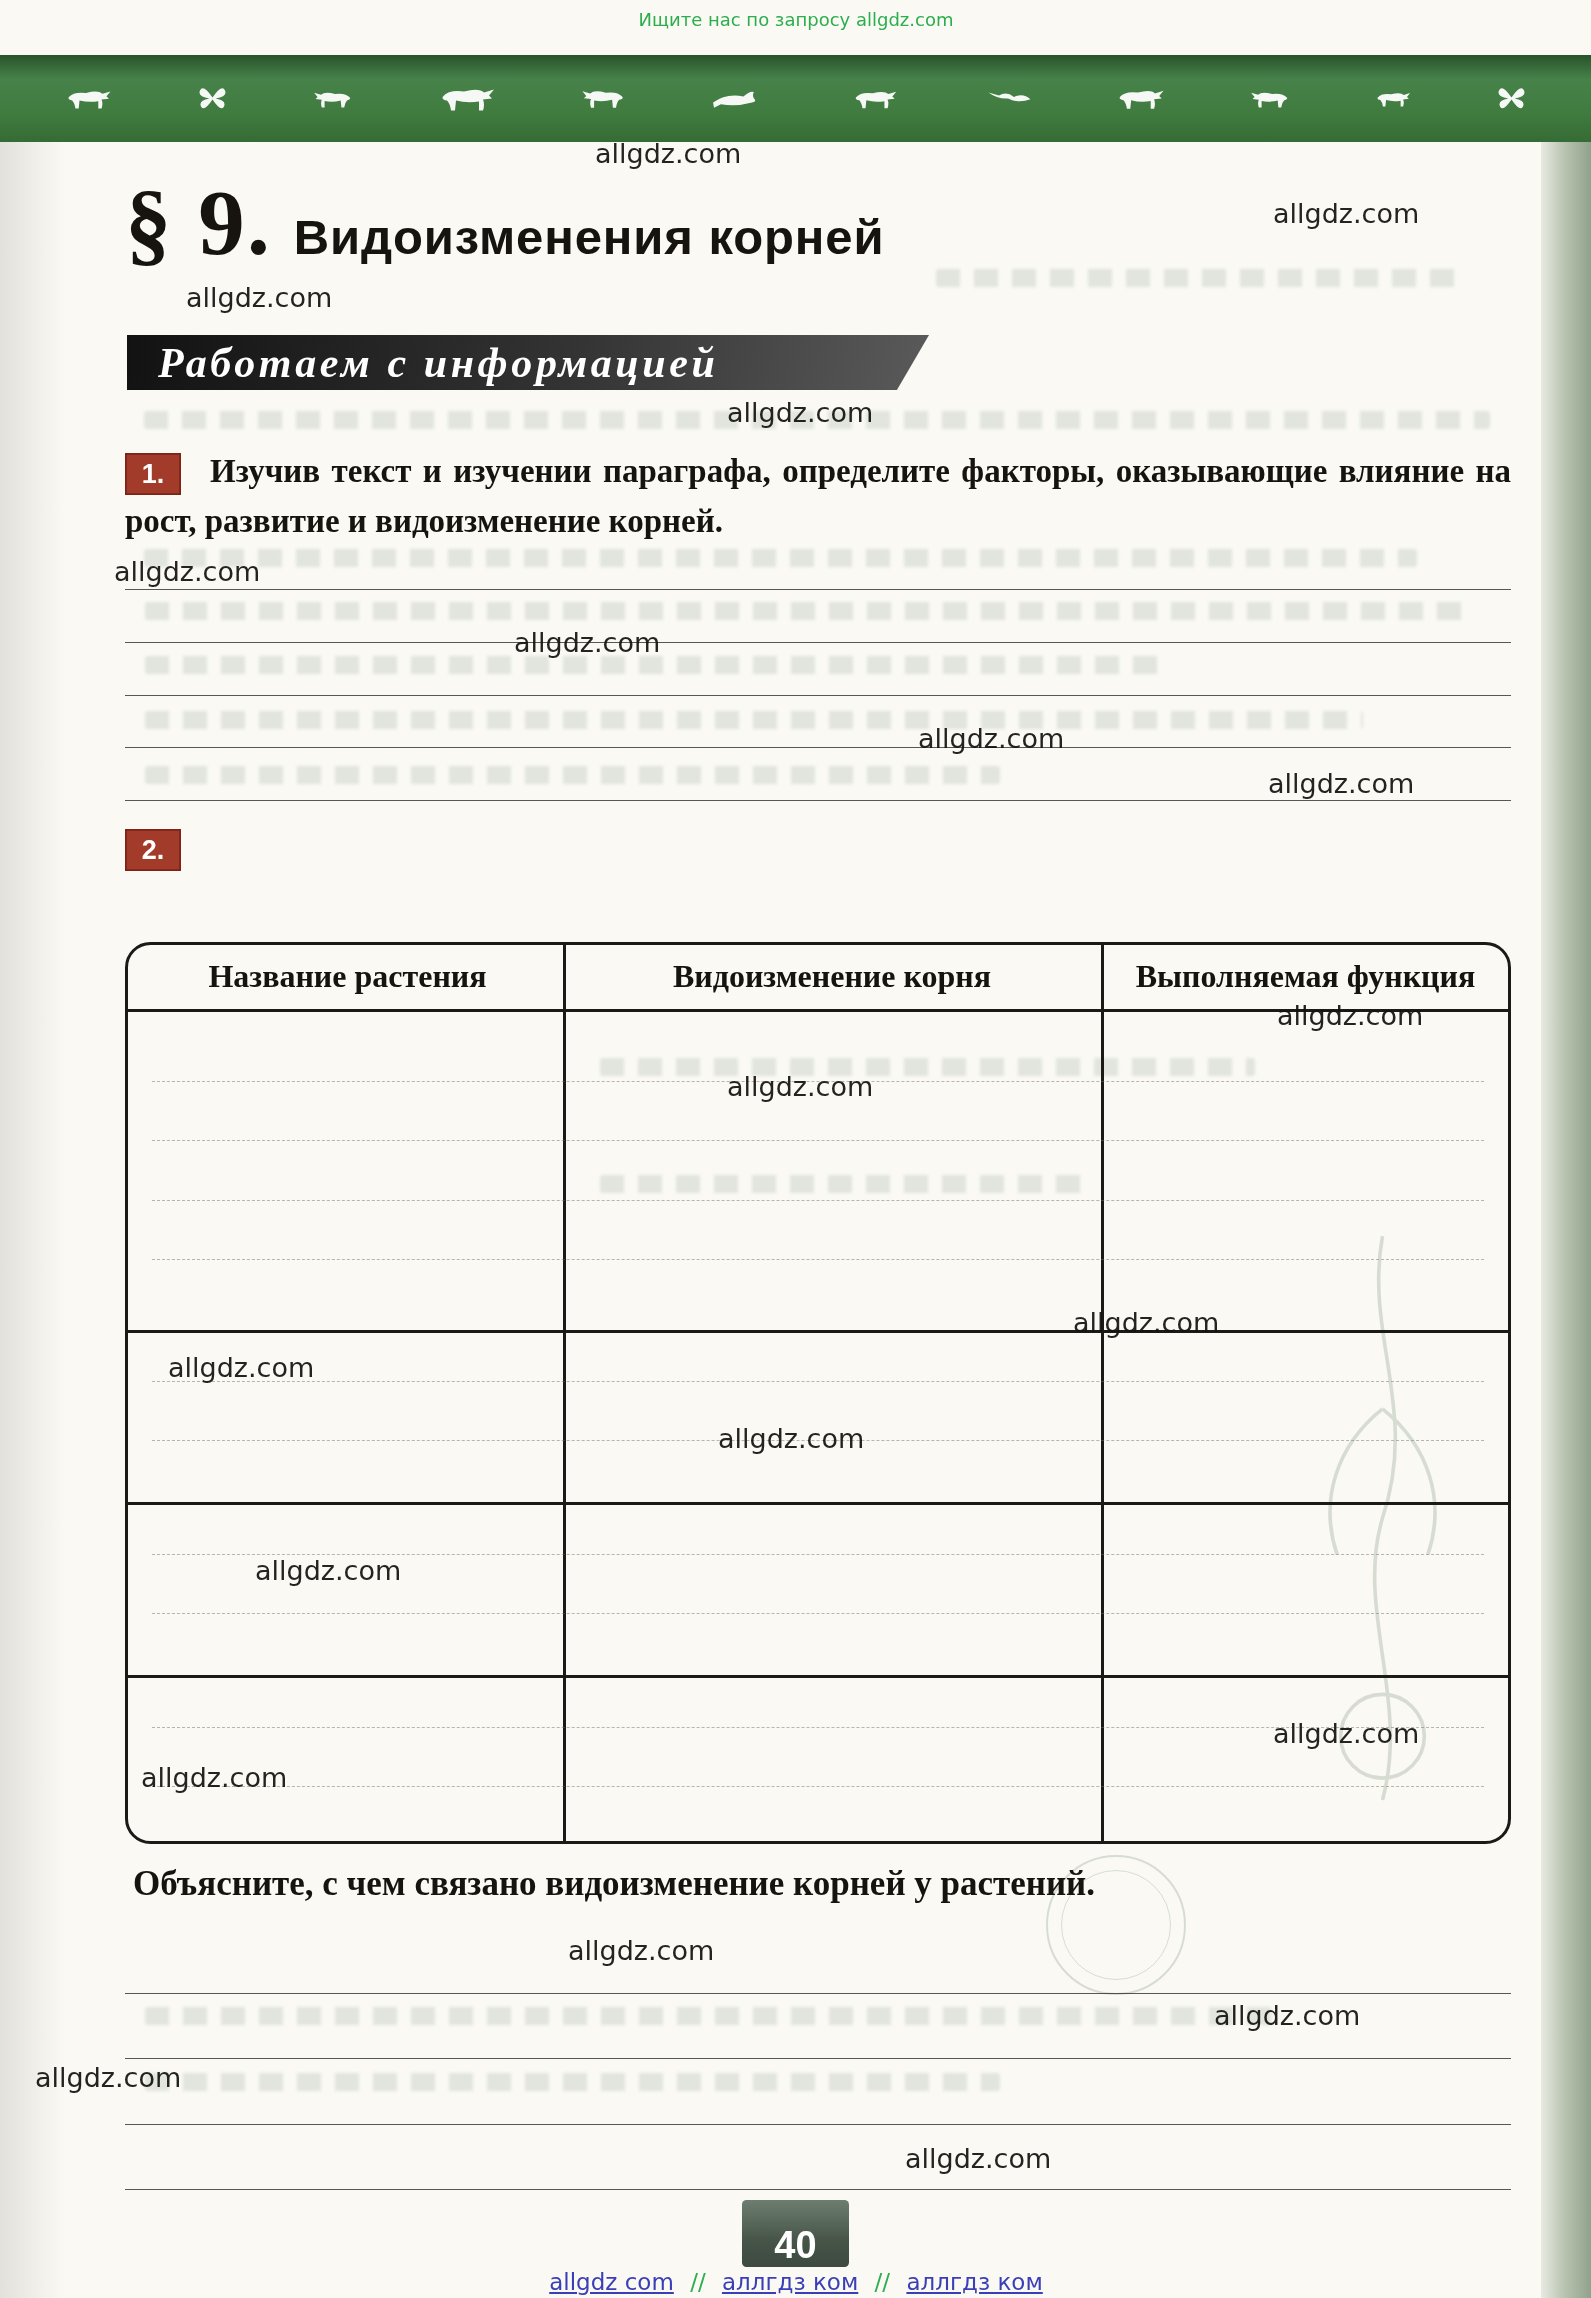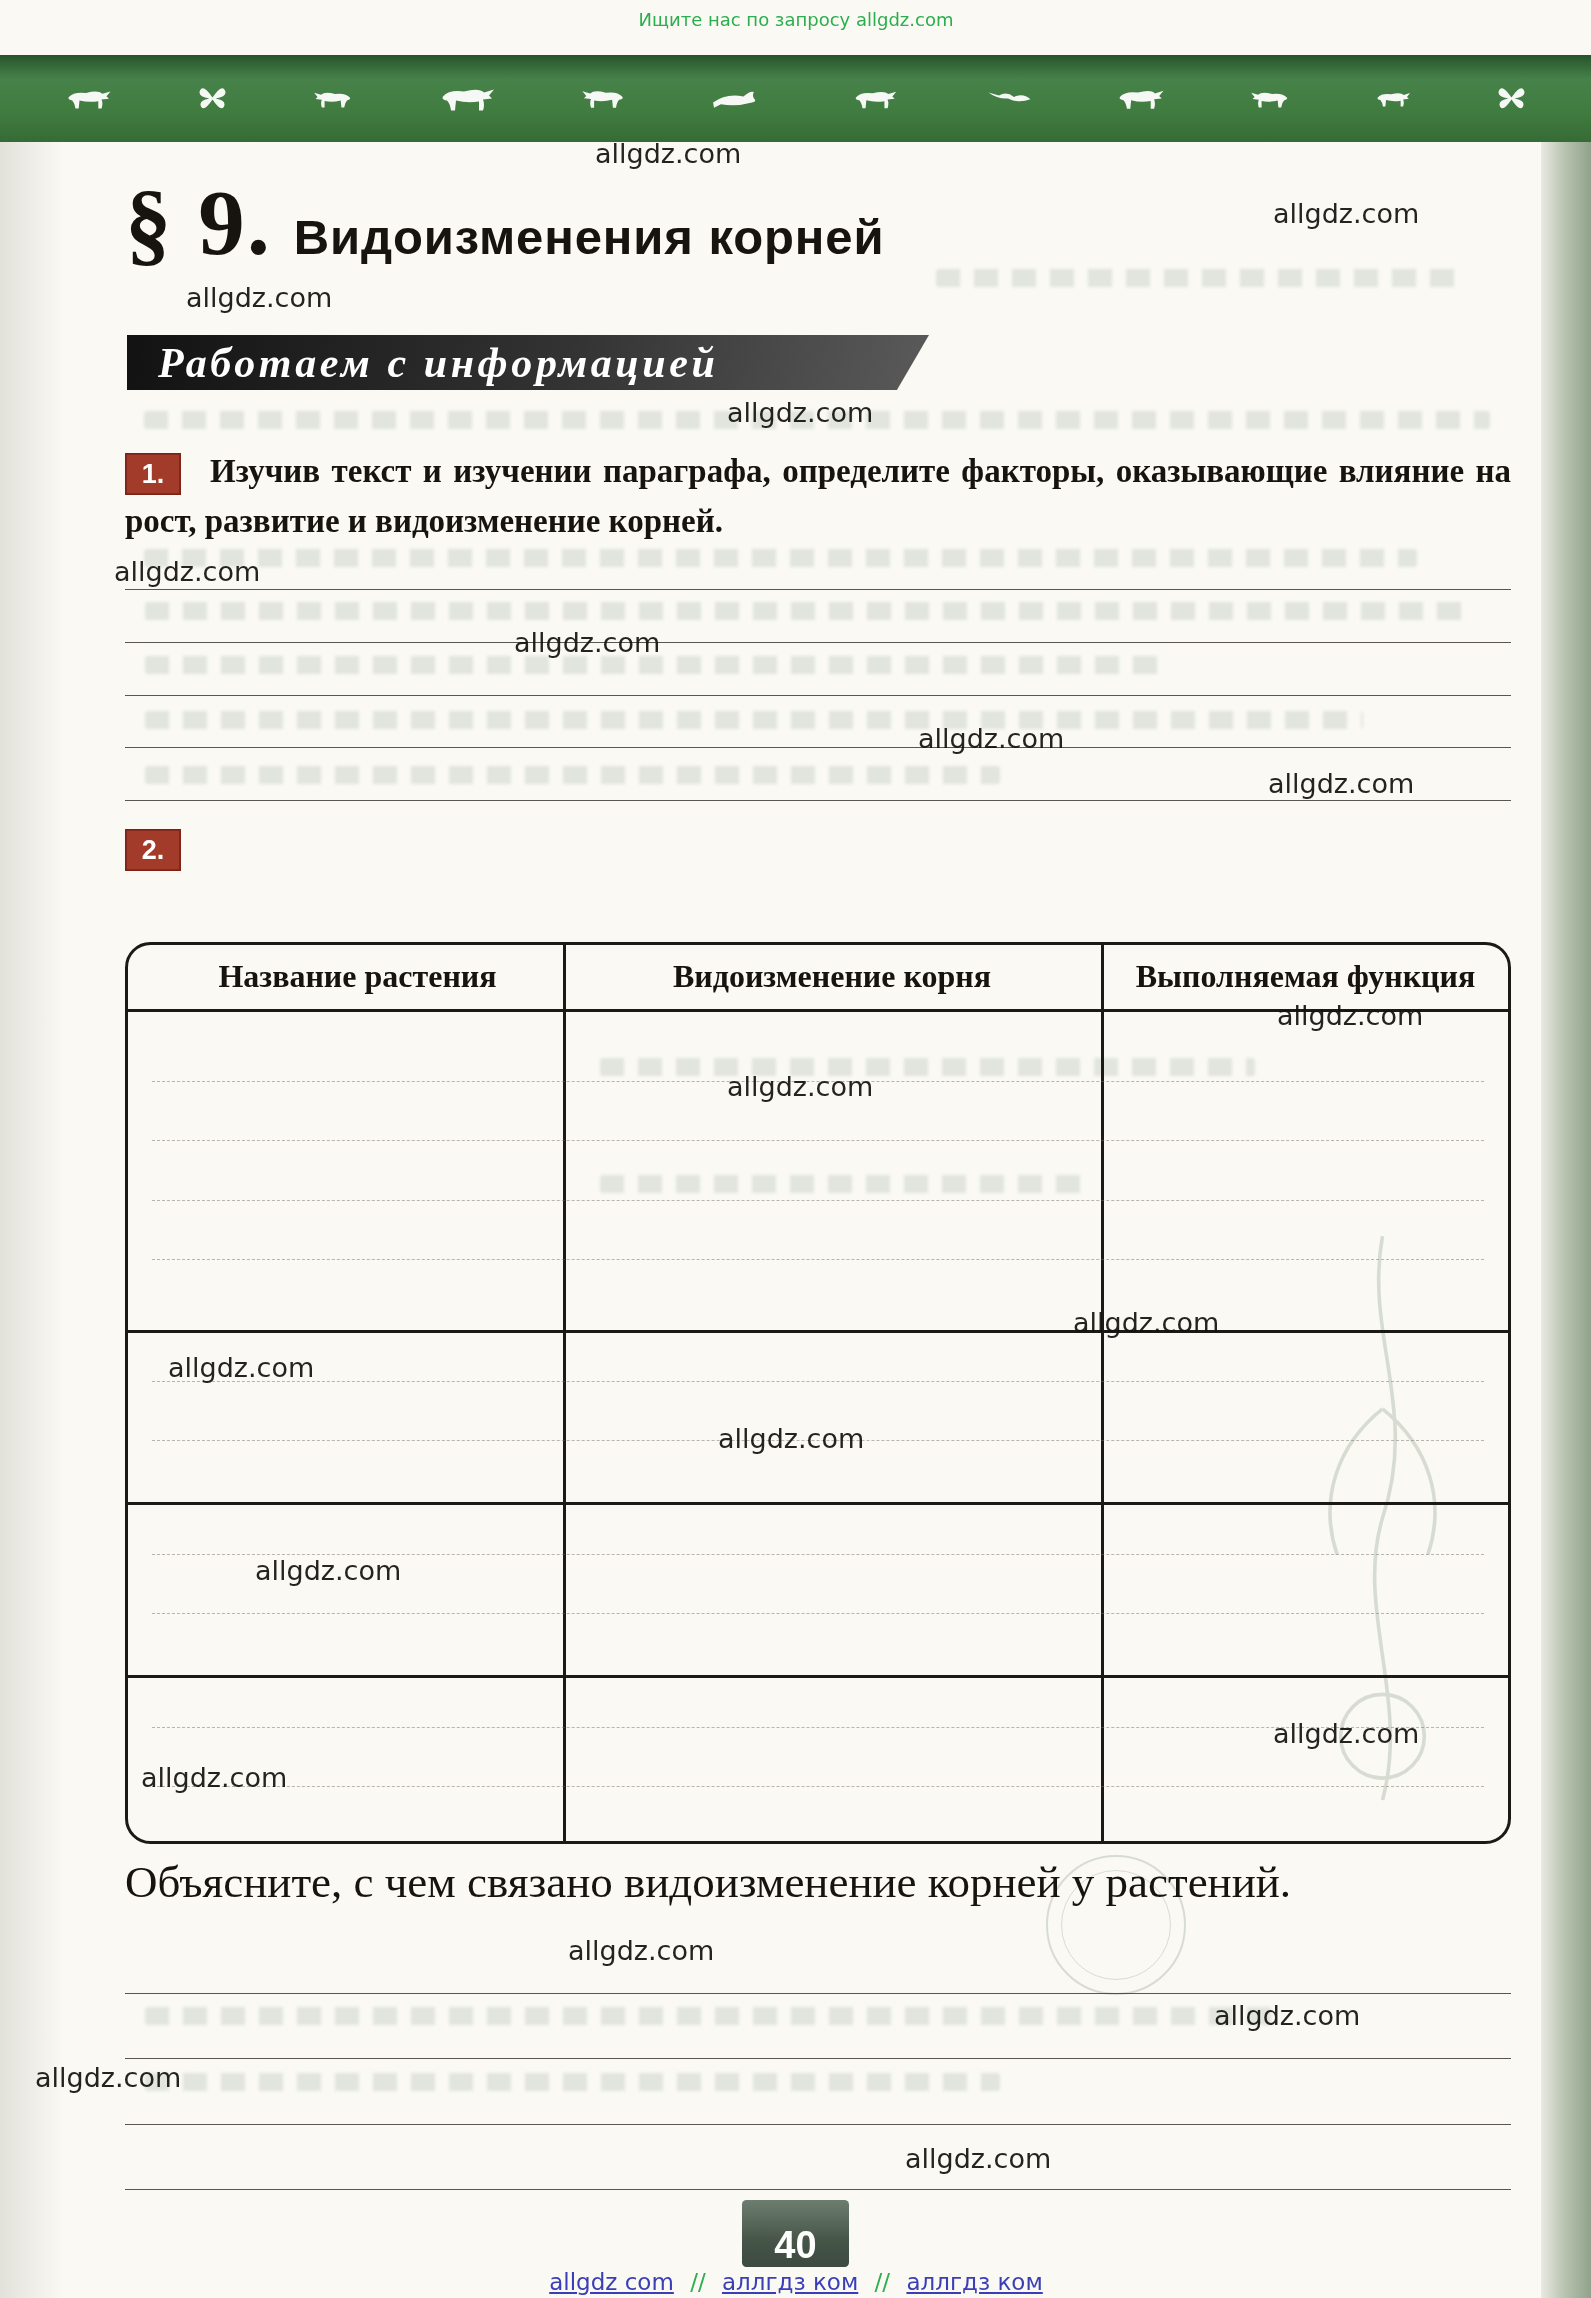--- a/index.html
+++ b/index.html
@@ -57,22 +57,22 @@
   
   .tbl{position:absolute;left:125px;top:942px;width:1386px;height:902px;
     border:3.6px solid #1c1a17;border-radius:25.5px;box-sizing:border-box;}
   .vline{position:absolute;top:0;bottom:0;width:2.7px;background:#1c1a17;}
   .hline{position:absolute;left:0;right:0;height:2.7px;background:#1c1a17;}
   .th{position:absolute;top:12.7px;text-align:center;font-weight:bold;font-size:32px;}
   .dsh{position:absolute;left:23.6px;right:23.6px;height:0;
     border-top:1.8px dashed rgba(122,114,100,.5);}
 
   
-  .question{position:absolute;left:125px;top:1856px;width:1382px;margin:0;
-    font-size:45px;font-weight:normal;}
+  .question{position:absolute;left:125px;top:1856px;width:1382px;margin:8px;
+    font-size:35px;font-weight:bold;}
   .pagebox{position:absolute;left:742px;top:2200px;width:107px;height:67px;
     background:linear-gradient(#6d7e70,#43524 6 60%,#3c4a40);
     background:linear-gradient(#6d7e70,#465548 60%,#3c4a40);
     border-radius:4.5px;display:flex;align-items:flex-end;justify-content:center;
     color:#fff;font-family:"Liberation Sans", sans-serif;font-weight:bold;font-size:38px;}
   .footer{position:absolute;left:0;top:2269px;width:100%;text-align:center;
     font-family:"DejaVu Sans", sans-serif;font-size:23px;color:#2cae4e;}
   .footer .lnk{color:#3a3fb8;text-decoration:underline;margin:0 9px;cursor:pointer;}
 
   
@@ -216,21 +216,21 @@
   </div>
 
   <div class="tbl">
     <div class="vline" style="left:435px;"></div>
     <div class="vline" style="left:973px;"></div>
     <div class="hline" style="top:64px;"></div>
     <div class="hline" style="top:385px;"></div>
     <div class="hline" style="top:557px;"></div>
     <div class="hline" style="top:730px;"></div>
 
-    <div class="th" style="left:12px;width:435px;">Название растения</div>
+    <div class="th" style="left:2px;width:435px;">Название растения</div>
     <div class="th" style="left:435px;width:538px;">Видоизменение корня</div>
     <div class="th" style="left:973px;width:409px;">Выполняемая функция</div>
 
     <div class="dsh" style="top:136px;"></div>
     <div class="dsh" style="top:195px;"></div>
     <div class="dsh" style="top:255px;"></div>
     <div class="dsh" style="top:314px;"></div>
     <div class="dsh" style="top:436px;"></div>
     <div class="dsh" style="top:495px;"></div>
     <div class="dsh" style="top:609px;"></div>

